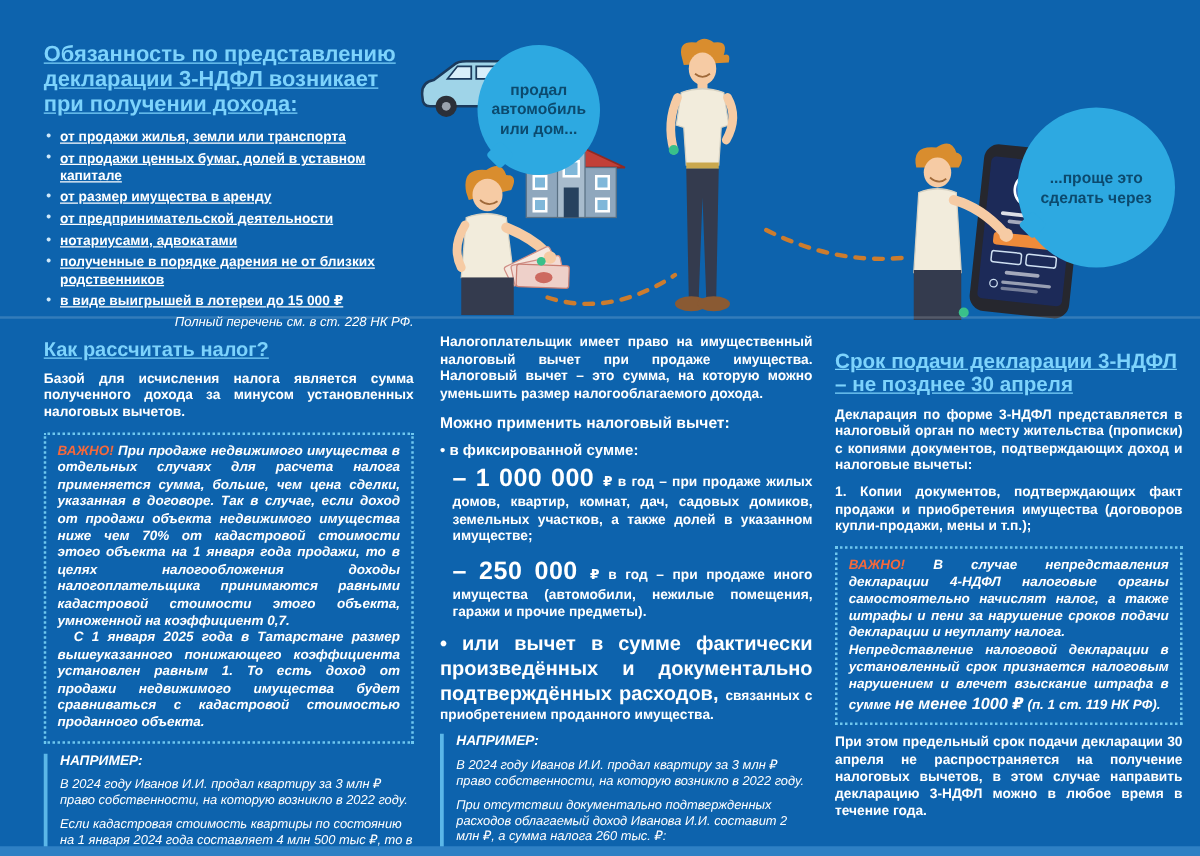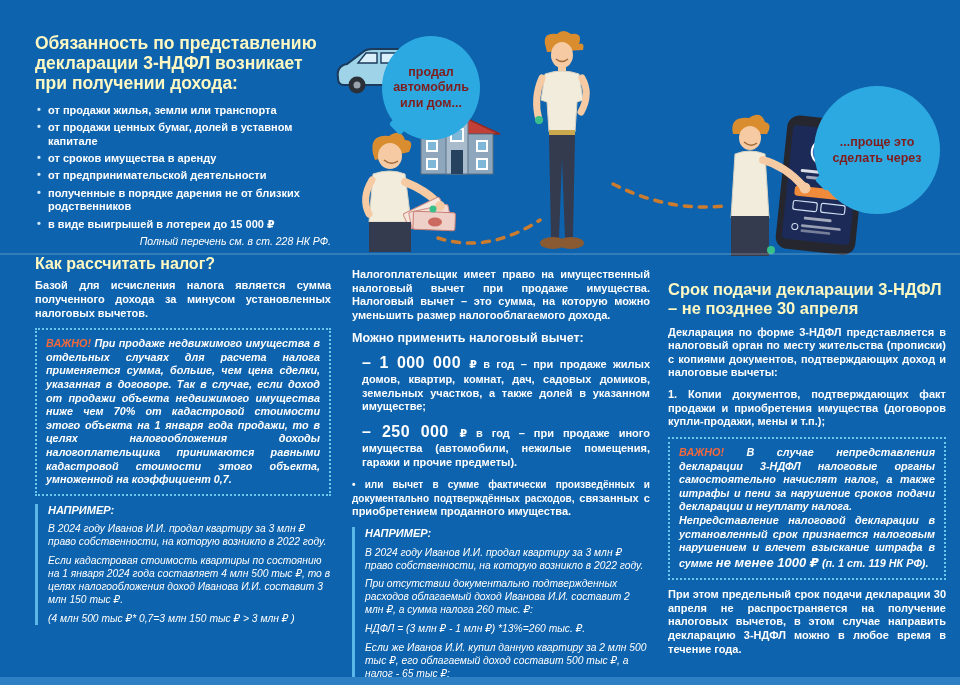--- a/index.html
+++ b/index.html
@@ -9,49 +9,49 @@
     font-family:"Liberation Sans","DejaVu Sans",sans-serif;
     color:#ffffff;
   }
   .abs{position:absolute;}
   
   .col{position:absolute;}
   .col-left{left:35px;top:34px;width:296px;}
   .col-mid{left:352px;top:268px;width:298px;}
   .col-right{left:668px;top:268px;width:278px;}
 
-  .h-orange{color:#fef9c3;font-weight:bold;line-height:1.14;}
+  .h-orange{color:#7dd3fc;font-weight:bold;line-height:1.14;text-decoration:underline;}
   .h-main{font-size:17.5px;margin:0 0 10px 0;}
   .h-sub{font-size:16px;margin:8px 0 6px 0;}
 
   .body-txt{font-size:11px;font-weight:bold;line-height:1.24;text-align:justify;margin:0 0 8px 0;}
   .bullets{list-style:none;margin:0 0 4px 0;padding:0;}
-  .bullets li{font-size:11px;font-weight:bold;line-height:1.22;margin:0 0 4px 0;padding-left:13px;position:relative;}
+  .bullets li{font-size:11px;font-weight:bold;line-height:1.22;margin:0 0 4px 0;padding-left:13px;position:relative;text-decoration:underline;}
   .bullets li::before{content:"•";position:absolute;left:2px;top:-1px;color:#cfe9fa;}
   .note{font-size:10.5px;font-style:italic;font-weight:normal;text-align:right;margin:2px 0 2px 0;}
 
   .dotted-box{border:2px dotted #6fc7ee;padding:7px 9px;margin:6px 0 8px 0;}
   .dotted-box p{font-size:10.8px;font-weight:bold;line-height:1.26;text-align:justify;margin:0;font-style:italic;}
   .dotted-box p + p{text-indent:13px;}
   .alert-label{color:#f4683c;font-weight:800;}
   .strong-big{font-size:13px;font-weight:800;}
 
   .example{border-left:3px solid #5bb7e8;padding-left:10px;margin-top:8px;}
   .example p{font-size:10.3px;font-style:italic;font-weight:normal;line-height:1.25;margin:0 0 6px 0;text-align:left;}
   .example .ex-label{font-weight:bold;font-size:11px;}
 
   .mid-head{font-size:12.5px;font-weight:800;margin:2px 0 8px 0;}
   .fixed-label{font-size:12px;font-weight:800;margin:0 0 4px 0;}
   .amount-line{margin:0 0 8px 10px;font-size:11px;font-weight:bold;line-height:1.26;text-align:justify;}
-  .amount-big{font-size:16px;font-weight:800;letter-spacing:0.4px;}
-  .or-bold{font-size:10px;font-weight:800;}
+  .amount-big{font-size:20px;font-weight:800;letter-spacing:0.4px;}
+  .or-bold{font-size:16px;font-weight:800;}
 
   
   .bubble{position:absolute;border-radius:50%;display:flex;align-items:center;justify-content:center;
-          text-align:center;font-weight:800;color:#7f1d1d;}
+          text-align:center;font-weight:800;color:#0c4a6e;}
   .bubble::after{content:"";position:absolute;width:16px;height:16px;background:inherit;
           border-radius:3px;transform:rotate(45deg);z-index:-1;}
   .bubble-sold{left:382px;top:36px;width:98px;height:104px;background:#2da9e1;font-size:12.5px;line-height:1.25;padding:4px;box-sizing:border-box;z-index:2;}
   .bubble-sold::after{left:10px;bottom:8px;}
   .bubble-need{left:576px;top:90px;width:108px;height:102px;background:#f7941e;font-size:11.5px;line-height:1.3;padding:4px;box-sizing:border-box;z-index:2;}
   .bubble-need::after{left:6px;bottom:18px;}
   .bubble-easier{left:814px;top:86px;width:126px;height:128px;background:#2da9e1;font-size:12.5px;line-height:1.3;padding:6px;box-sizing:border-box;z-index:2;}
   .bubble-easier::after{left:4px;bottom:26px;}
   .bubble .caps{display:block;font-size:13.5px;letter-spacing:0.5px;}
 
@@ -170,50 +170,53 @@
 </div>
 
 <div class="abs divider"></div>
 
 <div class="col col-left">
   <h1 class="h-orange h-main">Обязанность по представлению декларации 3-НДФЛ возникает при получении дохода:</h1>
 
   <ul class="bullets">
     <li>от продажи жилья, земли или транспорта</li>
     <li>от продажи ценных бумаг, долей в уставном капитале</li>
-    <li>от сроков имущества в аренду</li>
+    <li>от размер имущества в аренду</li>
     <li>от предпринимательской деятельности</li>
+    <li>нотариусами, адвокатами</li>
     <li>полученные в порядке дарения не от близких родственников</li>
     <li>в виде выигрышей в лотереи до 15 000 ₽</li>
   </ul>
 
   <div class="note">Полный перечень см. в ст. 228 НК РФ.</div>
 
   <h2 class="h-orange h-sub">Как рассчитать налог?</h2>
   <p class="body-txt">Базой для исчисления налога является сумма полученного дохода за минусом установленных налоговых вычетов.</p>
 
   <div class="dotted-box">
     <p>
       <span class="alert-label">ВАЖНО! </span><span>При продаже недвижимого имущества в отдельных случаях для расчета налога применяется сумма, больше, чем цена сделки, указанная в договоре. Так в случае, если доход от продажи объекта недвижимого имущества ниже чем 70% от кадастровой стоимости этого объекта на 1 января года продажи, то в целях налогообложения доходы налогоплательщика принимаются равными кадастровой стоимости этого объекта, умноженной на коэффициент 0,7.</span>
     </p>
+    <p>С 1 января 2025 года в Татарстане размер вышеуказанного понижающего коэффициента установлен равным 1. То есть доход от продажи недвижимого имущества будет сравниваться с кадастровой стоимостью проданного объекта.</p>
   </div>
 
   <div class="example">
     <p class="ex-label">НАПРИМЕР:</p>
     <p>В 2024 году Иванов И.И. продал квартиру за 3 млн ₽  право собственности, на которую возникло в 2022 году.</p>
     <p>Если кадастровая стоимость квартиры по состоянию на 1 января 2024 года составляет 4 млн 500 тыс ₽, то в целях налогообложения доход Иванова И.И. составит 3 млн 150 тыс ₽.</p>
     <p>(4 млн 500 тыс ₽* 0,7=3 млн 150 тыс ₽  &gt; 3 млн ₽ )</p>
 
   </div>
 </div>
 
 <div class="col col-mid">
   <p class="body-txt">Налогоплательщик имеет право на имущественный налоговый вычет при продаже имущества. Налоговый вычет – это сумма, на которую можно уменьшить размер налогооблагаемого дохода.</p>
 
   <p class="mid-head">Можно применить налоговый вычет:</p>
+  <p class="fixed-label">• в фиксированной сумме:</p>
 
   <p class="amount-line">
     <span class="amount-big">– 1 000 000 </span><span>₽ в год – при продаже жилых домов, квартир, комнат, дач, садовых домиков, земельных участков, а также долей в указанном имуществе;</span>
   </p>
   <p class="amount-line">
     <span class="amount-big">– 250 000 </span><span>₽ в год – при продаже иного имущества (автомобили, нежилые помещения, гаражи и прочие предметы).</span>
   </p>
 
   <p class="body-txt">
     <span class="or-bold">• или вычет в сумме фактически произведённых и документально подтверждённых расходов, </span><span>связанных с приобретением проданного имущества.</span>
@@ -230,21 +233,21 @@
 </div>
 
 <div class="col col-right">
   <h2 class="h-orange" style="font-size:16.5px;margin:12px 0 8px 0;">Срок подачи декларации 3-НДФЛ – не позднее 30 апреля</h2>
 
   <p class="body-txt">Декларация по форме 3-НДФЛ представляется в налоговый орган по месту жительства (прописки) с копиями документов, подтверждающих доход и налоговые вычеты:</p>
   <p class="body-txt">1. Копии документов, подтверждающих факт продажи и приобретения имущества (договоров купли-продажи, мены и т.п.);</p>
 
   <div class="dotted-box">
     <p>
-      <span class="alert-label">ВАЖНО! </span><span>В случае непредставления декларации 3-НДФЛ налоговые органы самостоятельно начислят налог, а также штрафы и пени за нарушение сроков подачи декларации и неуплату налога.</span>
+      <span class="alert-label">ВАЖНО! </span><span>В случае непредставления декларации 4-НДФЛ налоговые органы самостоятельно начислят налог, а также штрафы и пени за нарушение сроков подачи декларации и неуплату налога.</span>
     </p>
     <p style="text-indent:0;">
       <span>Непредставление налоговой декларации в установленный срок признается налоговым нарушением и влечет взыскание штрафа в сумме </span><span class="strong-big">не менее 1000 ₽</span><span> (п. 1 ст. 119 НК РФ).</span>
     </p>
   </div>
 
   <p class="body-txt">При этом предельный срок подачи декларации 30 апреля не распространяется на получение налоговых вычетов, в этом случае направить декларацию 3-НДФЛ можно в любое время в течение года.</p>
 </div>
 
 <div class="abs footer-strip"></div>

